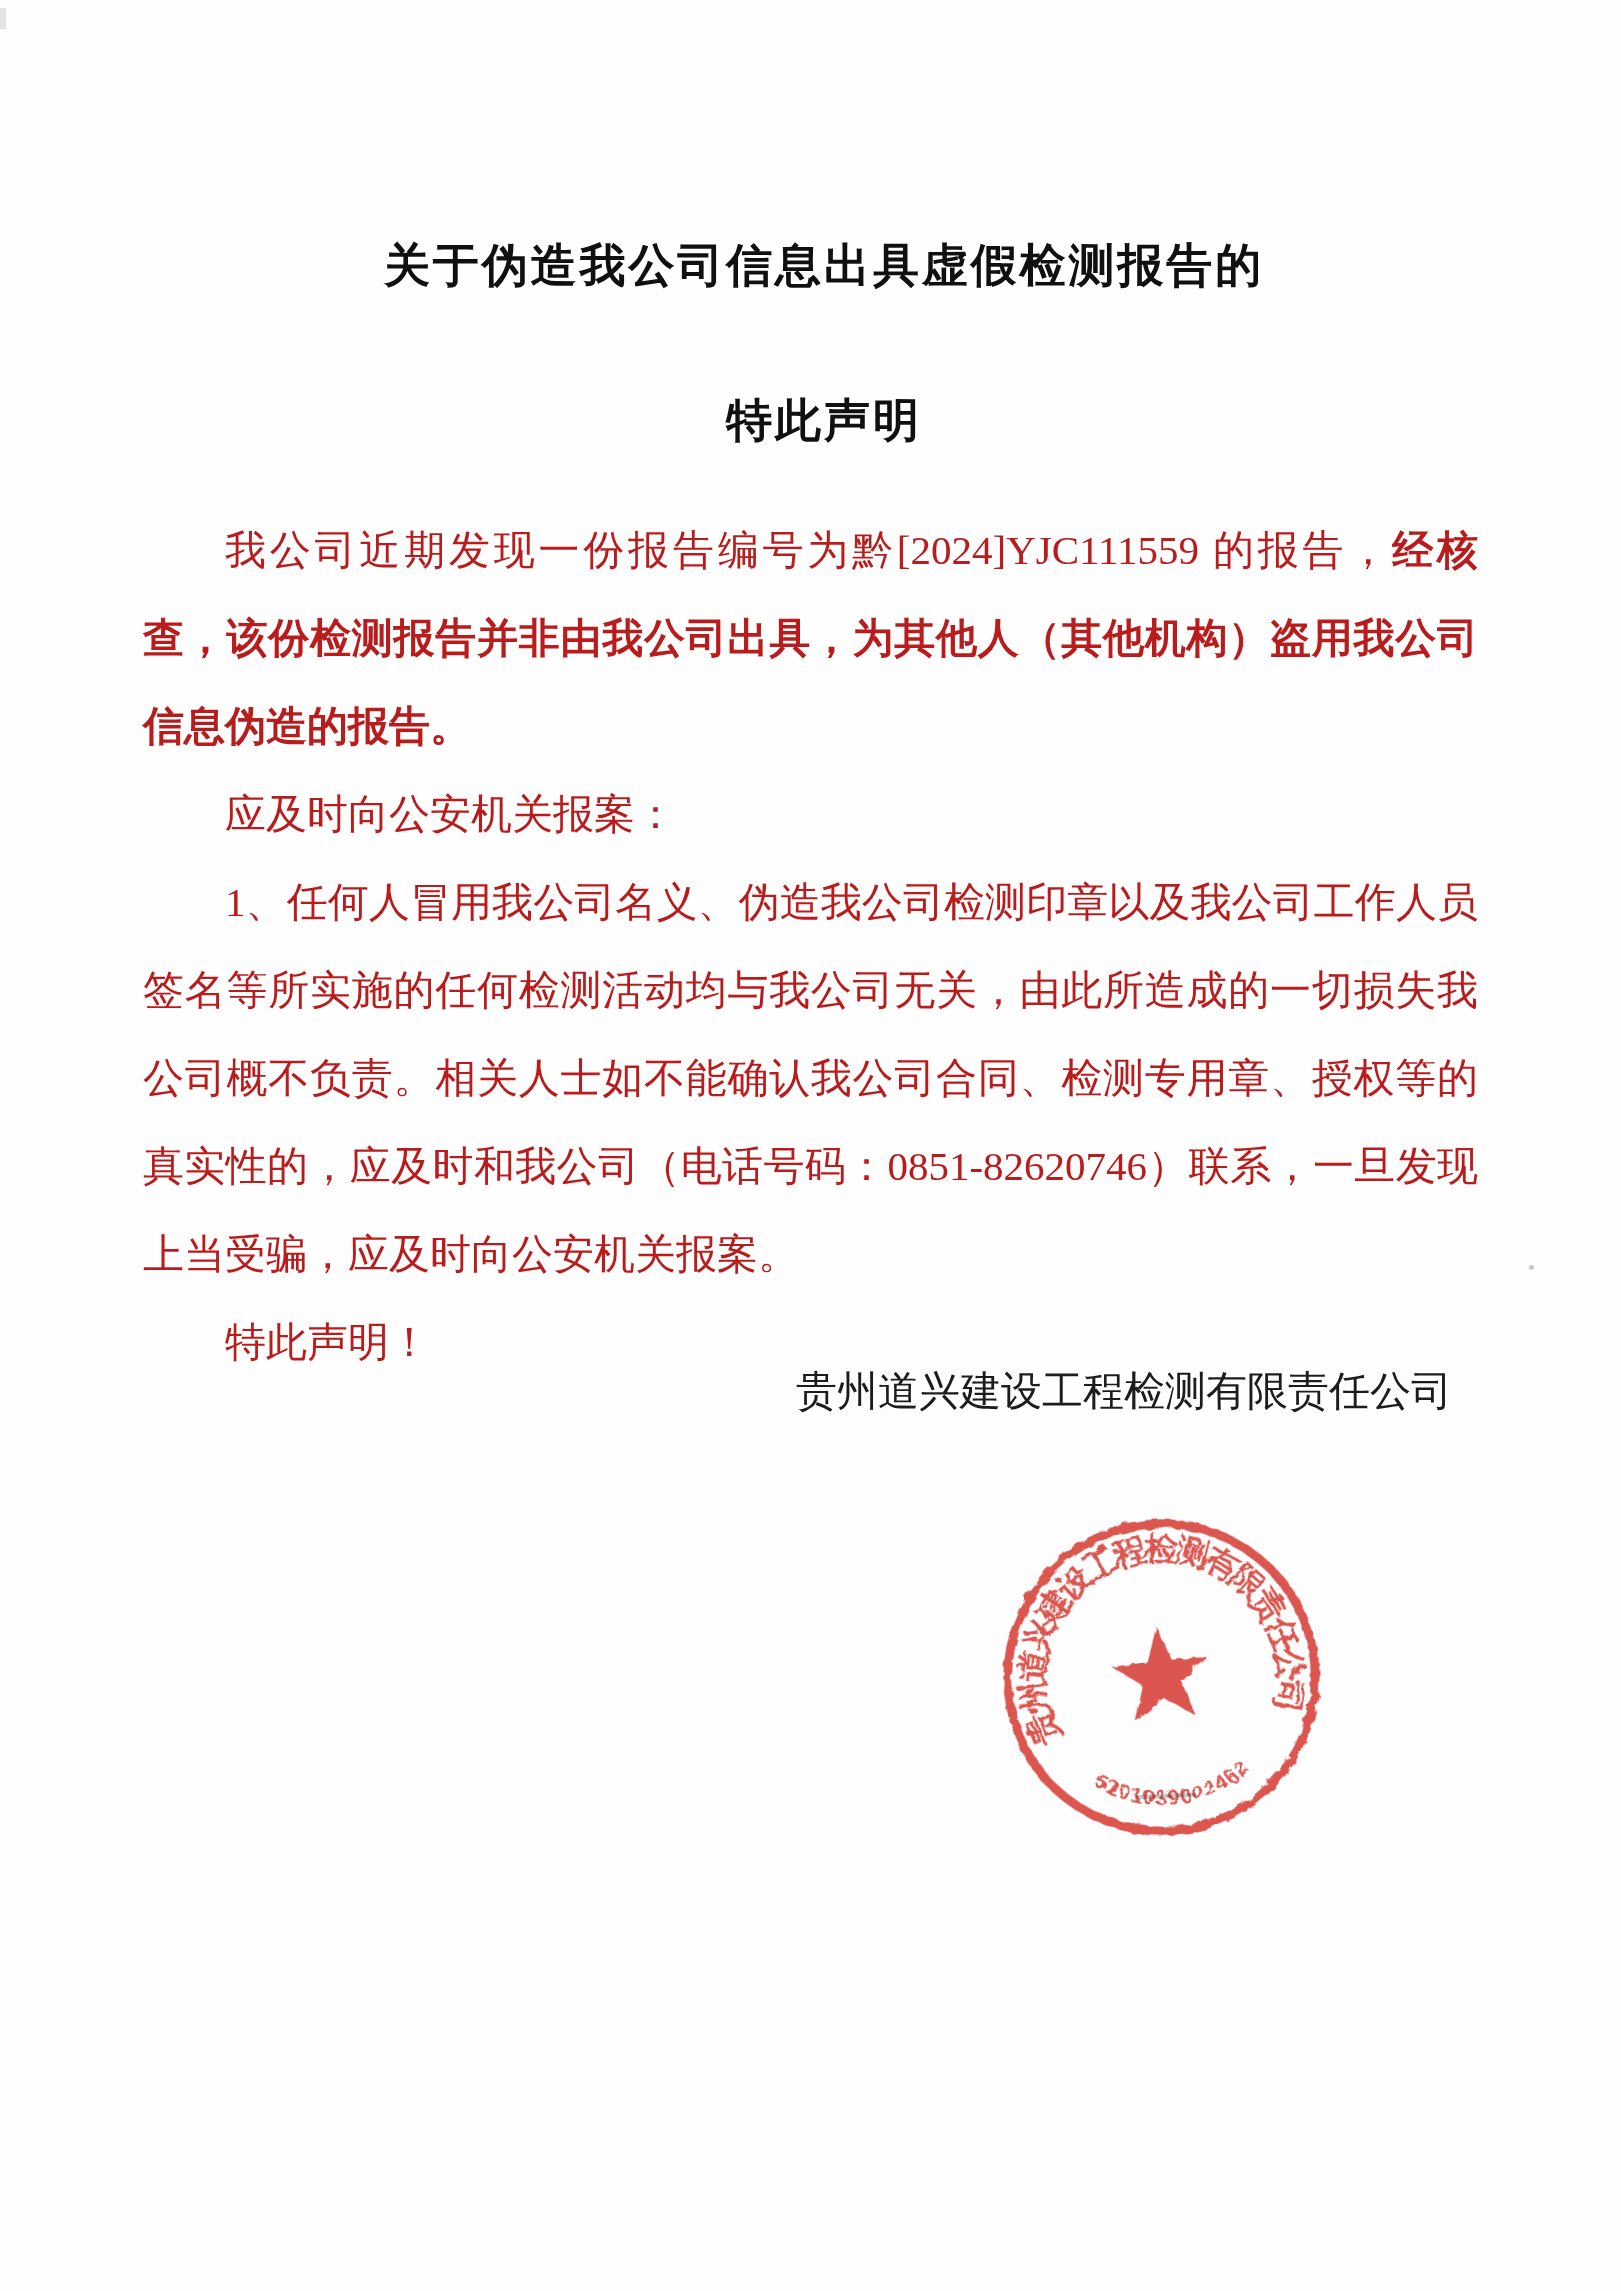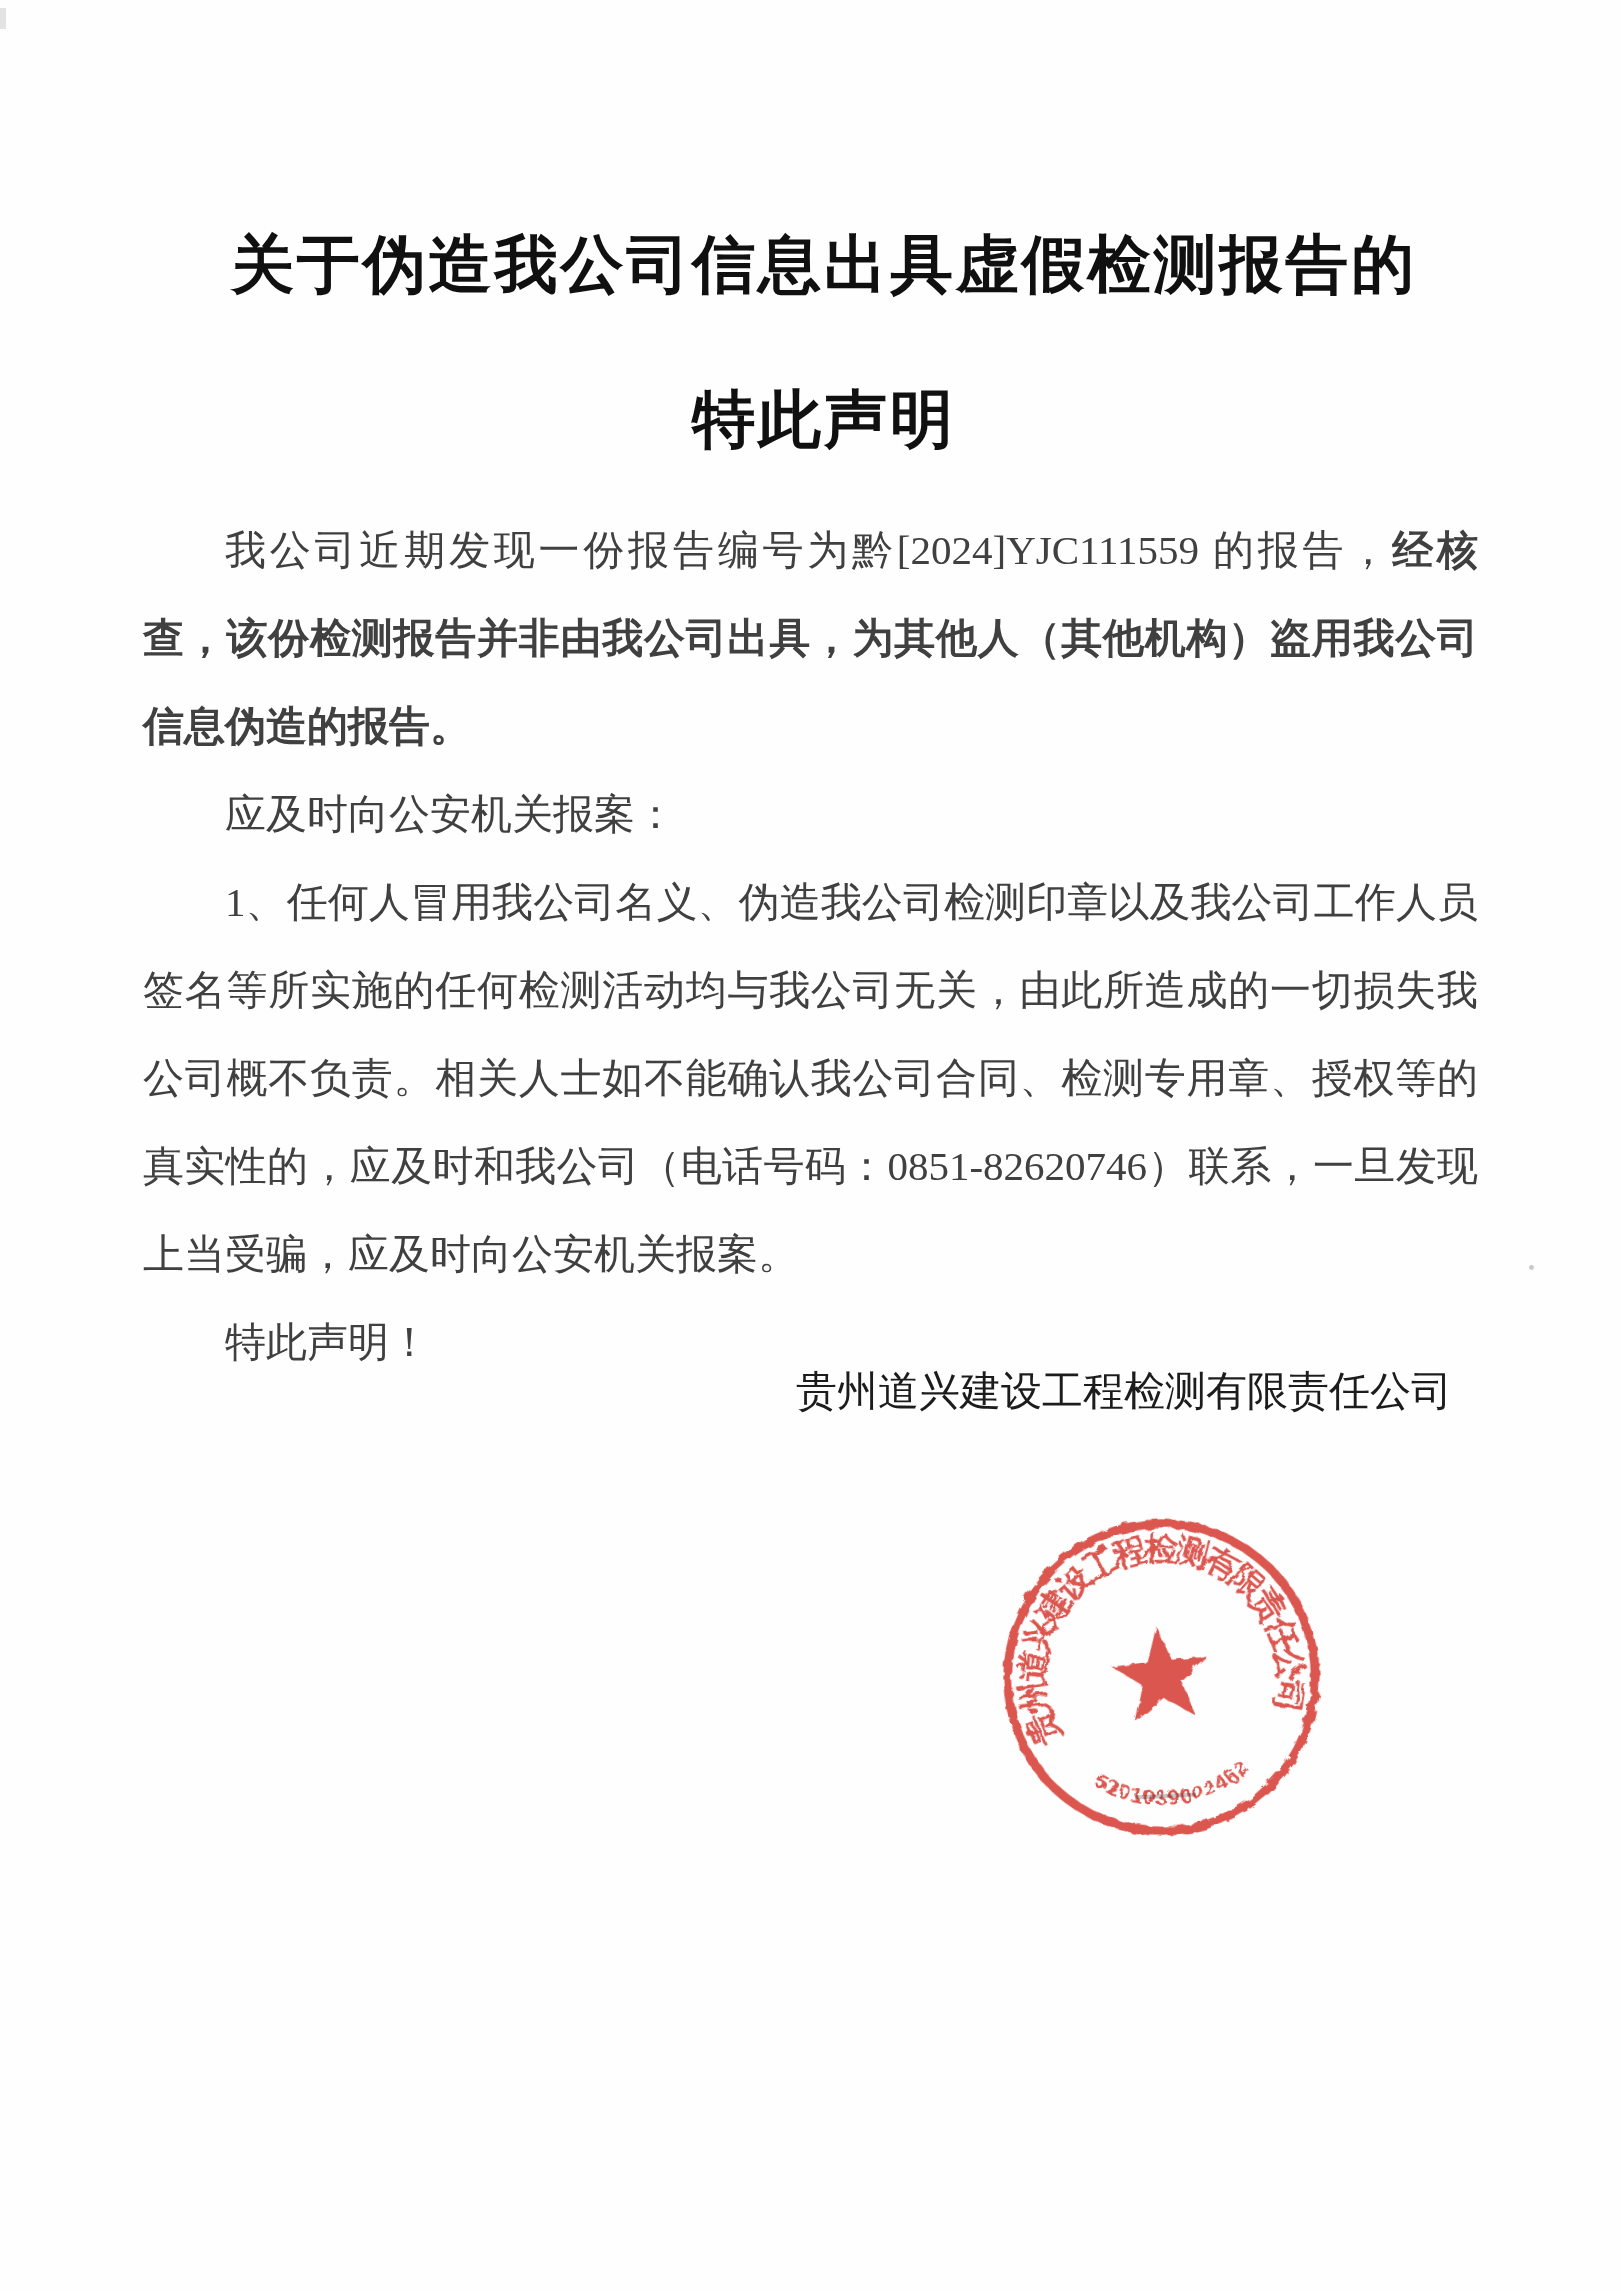--- a/index.html
+++ b/index.html
@@ -26,33 +26,33 @@
     background: #c9c9c9;
   }
   .artifact-dash {
     position: absolute; left: 1135px; top: 1794px;
     width: 61px; height: 3.9px; background: #9a9a9a;
     transform: rotate(-3deg); opacity: .55;
   }
   .title {
     margin: 188px 0 0 0;
     text-align: center;
-    font-size: 63px; font-weight: 700;
+    font-size: 46px; font-weight: 700;
     letter-spacing: 2.9px;
     line-height: 155px;
     color: #101010;
     padding-left: 27px;
   }
   .title .tline { display: block; }
   .doc-body {
     margin: 7.8px 143px 0 143px;
     font-size: 41px;
     line-height: 88px;
     text-align: justify;
-    color: #404040;
+    color: #b91c1c;
   }
   .doc-body p { margin: 0; text-indent: 82px; }
   .doc-body .bold { font-weight: 700; }
   .sign-block {
     width: max-content;
     margin: -39px 169px 0 auto;
     text-align: right;
     font-size: 41px;
     line-height: 88px;
     color: #1c1c1c;

